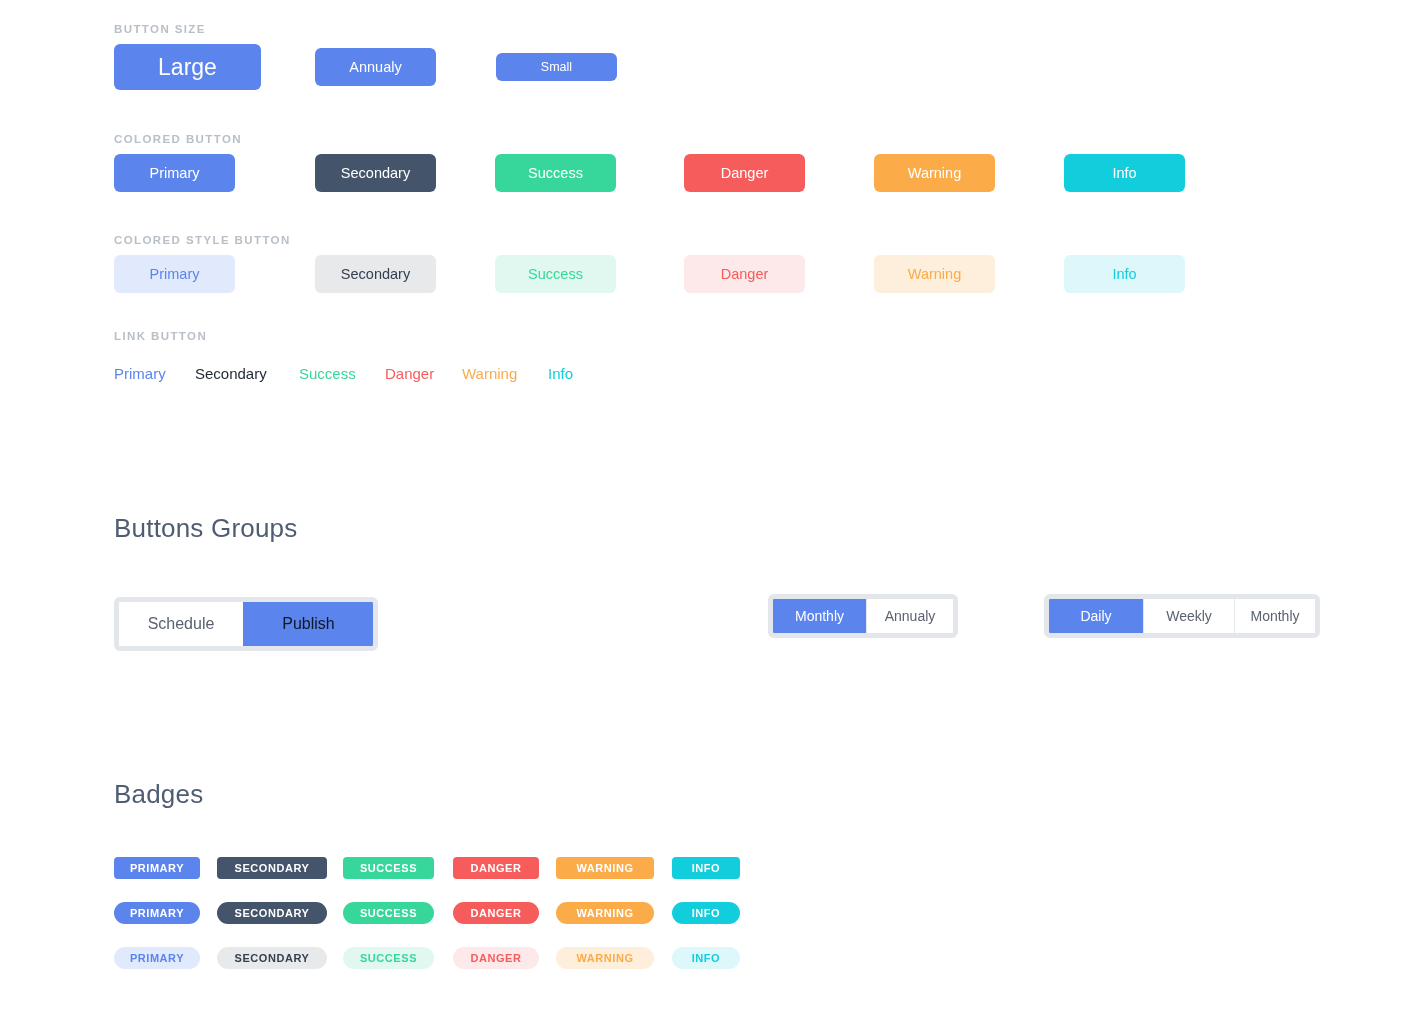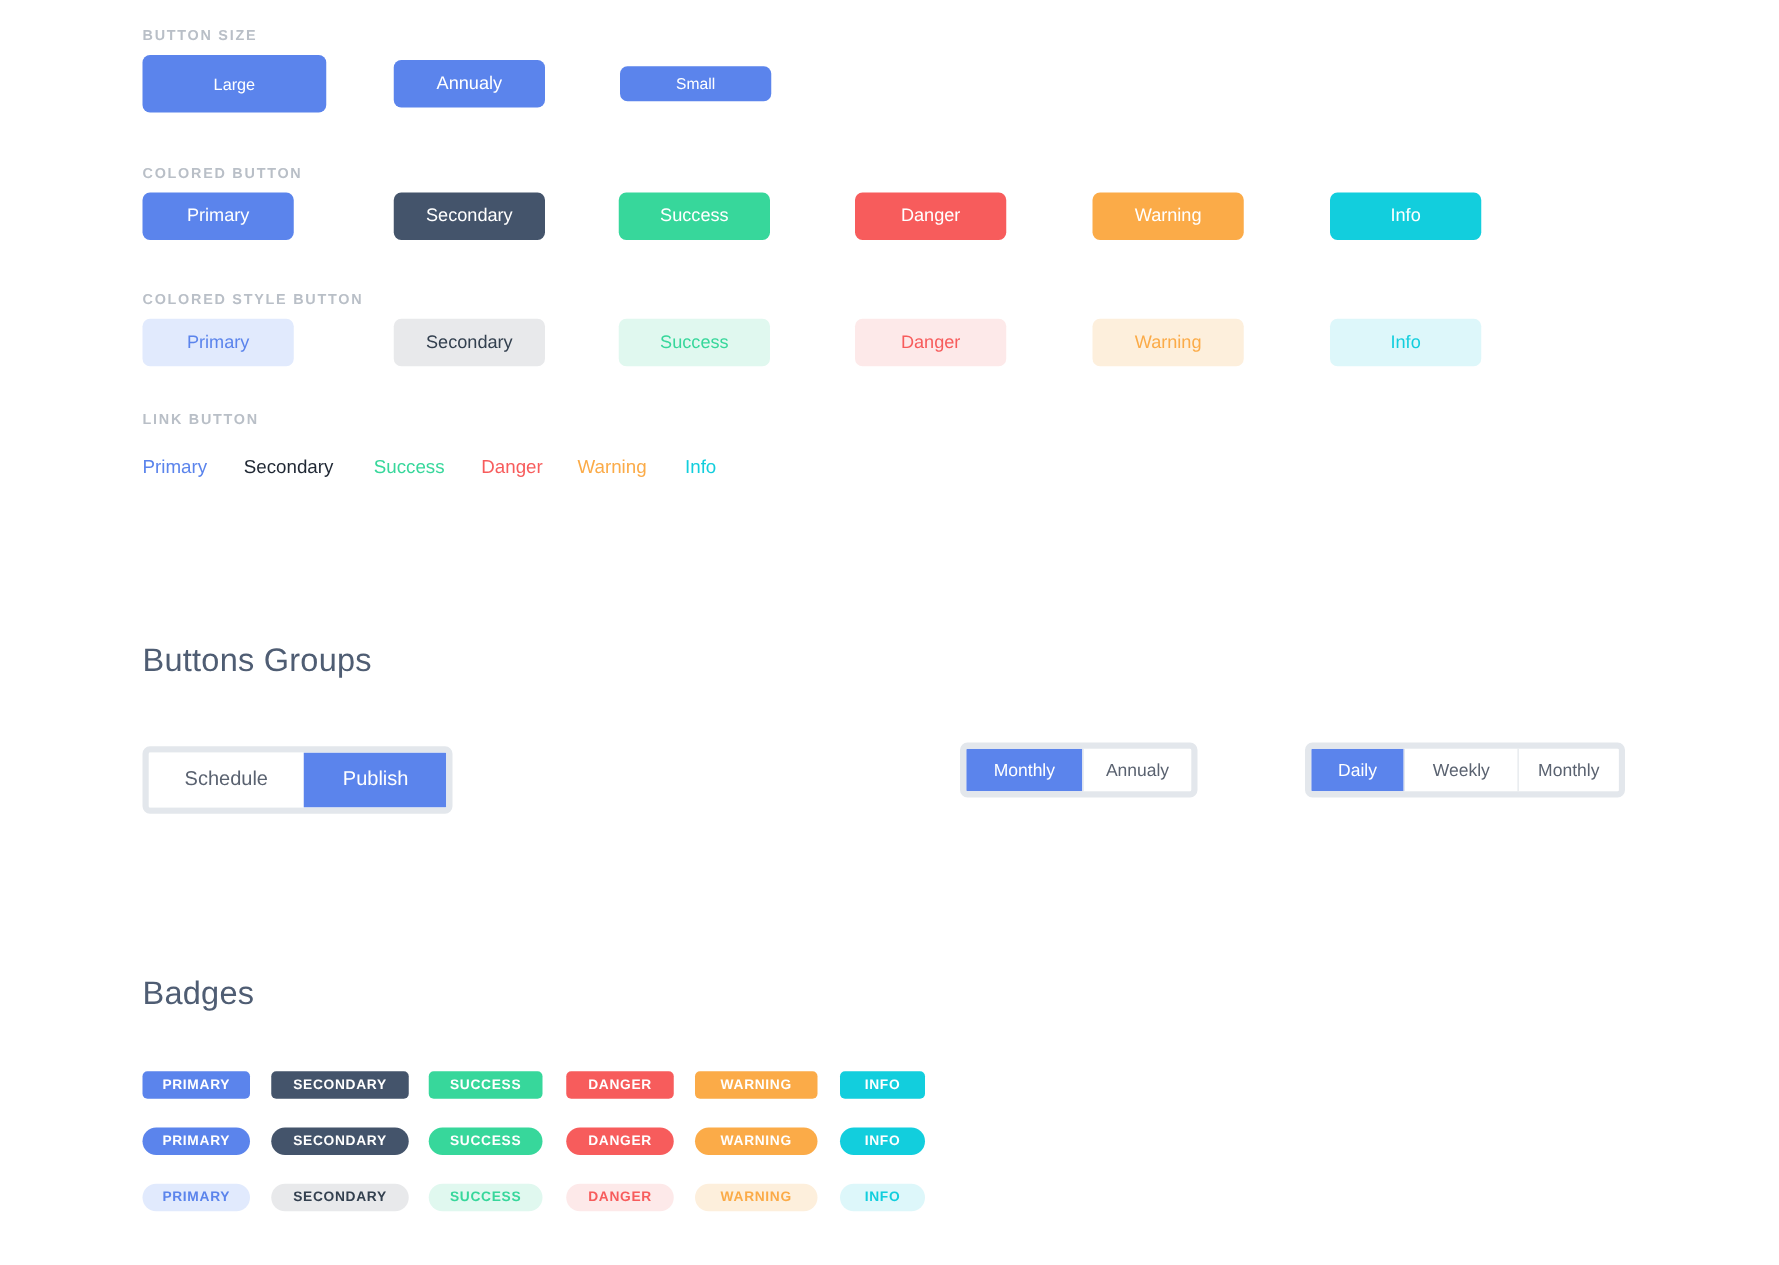--- a/index.html
+++ b/index.html
@@ -35,21 +35,21 @@
     justify-content: center;
     border: none;
     border-radius: 6px;
     font-family: "Liberation Sans", sans-serif;
     font-weight: 400;
     color: #ffffff;
     cursor: pointer;
     white-space: nowrap;
     padding: 0;
   }
-  .btn-lg   { width: 147px; height: 46px; font-size: 13px; }
+  .btn-lg   { width: 147px; height: 46px; font-size: 23px; }
   .btn-md   { width: 121px; height: 38px; font-size: 14.5px; }
   .btn-sm   { width: 121px; height: 28px; font-size: 12.5px; }
 
   
   .linkbtn {
     position: absolute;
     font-size: 15px;
     background: none;
     border: none;
     padding: 0;
@@ -152,31 +152,31 @@
   <button class="linkbtn" style="left: 195px; top: 365px; color: rgb(31, 39, 51);">Secondary</button>
   <button class="linkbtn" style="left: 299px; top: 365px; color: rgb(55, 215, 155);">Success</button>
   <button class="linkbtn" style="left: 385px; top: 365px; color: rgb(247, 92, 92);">Danger</button>
   <button class="linkbtn" style="left: 462px; top: 365px; color: rgb(251, 171, 72);">Warning</button>
   <button class="linkbtn" style="left: 548px; top: 365px; color: rgb(18, 206, 221);">Info</button>
 
   <div class="heading" style="left: 114px; top: 513px; color: rgb(79, 93, 115); text-align: right;">Buttons Groups</div>
 
   <div class="btn-group grp-a" style="left: 114px; top: 597px; border-color: rgb(227, 231, 236);">
     <button class="seg" style="width: 124px; color: rgb(90, 98, 112); border-left-color: rgb(227, 231, 236);">Schedule</button>
-    <button class="seg active" style="width: 114px; background: rgb(91, 132, 236); color: #ffffff;">Publish</button>
+    <button class="seg active" style="width: 130px; background: rgb(91, 132, 236); color: #0f172a;">Publish</button>
   </div>
 
 
   <div class="btn-group grp-c" style="left: 768px; top: 594px; border-color: rgb(227, 231, 236);">
     <button class="seg active" style="width: 93px; background: rgb(91, 132, 236); color: rgb(255, 255, 255);">Monthly</button>
     <button class="seg" style="width: 87px; color: rgb(90, 98, 112); border-left-color: rgb(227, 231, 236);">Annualy</button>
   </div>
 
   <div class="btn-group grp-d" style="left: 1044px; top: 594px; border-color: rgb(227, 231, 236);">
-    <button class="seg active" style="width: 74px; background: rgb(91, 132, 236); color: rgb(255, 255, 255);">Daily</button>
+    <button class="seg active" style="width: 94px; background: rgb(91, 132, 236); color: rgb(255, 255, 255);">Daily</button>
     <button class="seg" style="width: 91px; color: rgb(90, 98, 112); border-left-color: rgb(227, 231, 236);">Weekly</button>
     <button class="seg" style="width: 81px; color: rgb(90, 98, 112); border-left-color: rgb(227, 231, 236);">Monthly</button>
   </div>
 
   <div class="heading" style="left: 114px; top: 779px; color: rgb(79, 93, 115);">Badges</div>
 
   <span class="badge square" style="left: 114px; top: 857px; width: 86px; background: rgb(91, 132, 236); color: rgb(255, 255, 255);">PRIMARY</span>
   <span class="badge square" style="left: 217px; top: 857px; width: 110px; background: rgb(68, 84, 107); color: rgb(255, 255, 255);">SECONDARY</span>
   <span class="badge square" style="left: 343px; top: 857px; width: 91px; background: rgb(55, 215, 155); color: rgb(255, 255, 255);">SUCCESS</span>
   <span class="badge square" style="left: 453px; top: 857px; width: 86px; background: rgb(247, 92, 92); color: rgb(255, 255, 255);">DANGER</span>

